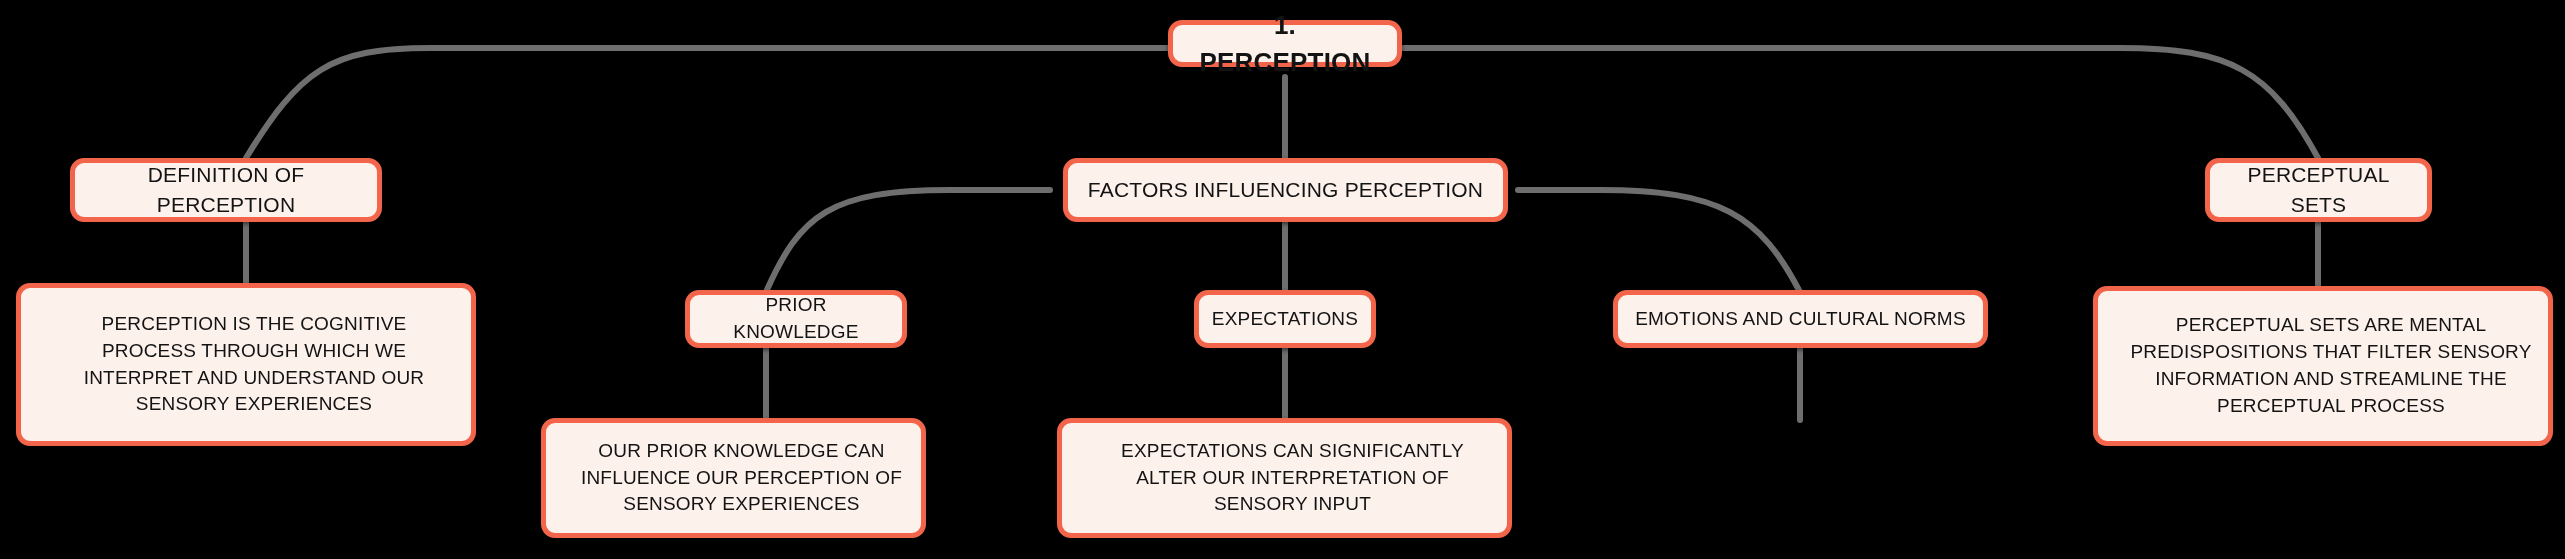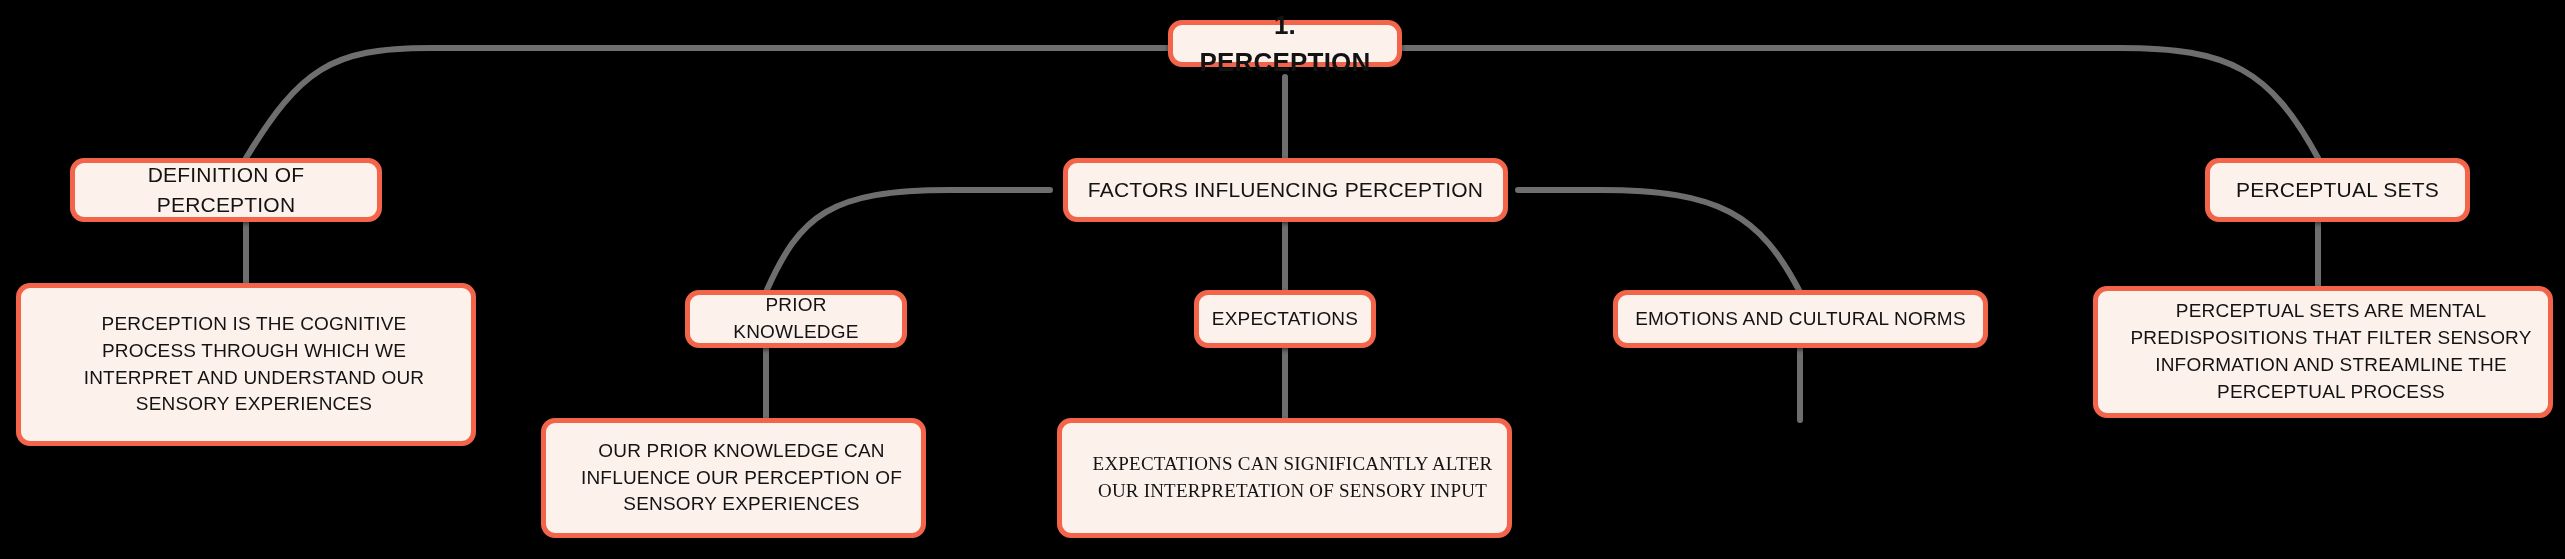--- a/index.html
+++ b/index.html
@@ -65,21 +65,21 @@
   </div>
 
   <div class="node n-l2" style="left:70px;top:158px;width:312px;height:64px;">
     <span>DEFINITION OF PERCEPTION</span>
   </div>
 
   <div class="node n-l2" style="left:1063px;top:158px;width:445px;height:64px;">
     <span>FACTORS INFLUENCING PERCEPTION</span>
   </div>
 
-  <div class="node n-l2" style="left:2205px;top:158px;width:265px;height:64px;">
+  <div class="node n-l2" style="left:2205px;top:158px;width:227px;height:64px;">
     <span>PERCEPTUAL SETS</span>
   </div>
 
   <div class="node n-l3" style="left:685px;top:290px;width:222px;height:58px;">
     <span>PRIOR KNOWLEDGE</span>
   </div>
 
   <div class="node n-l3" style="left:1194px;top:290px;width:182px;height:58px;">
     <span>EXPECTATIONS</span>
   </div>
@@ -89,22 +89,22 @@
   </div>
 
   <div class="node n-leaf" style="left:16px;top:283px;width:460px;height:163px;">
     <span style="max-width:400px;">PERCEPTION IS THE COGNITIVE PROCESS THROUGH WHICH WE INTERPRET AND UNDERSTAND OUR SENSORY EXPERIENCES</span>
   </div>
 
   <div class="node n-leaf" style="left:541px;top:418px;width:385px;height:120px;">
     <span style="max-width:410px;">OUR PRIOR KNOWLEDGE CAN INFLUENCE OUR PERCEPTION OF SENSORY EXPERIENCES</span>
   </div>
 
-  <div class="node n-leaf" style="left:1057px;top:418px;width:455px;height:120px;font-family:Liberation Serif, serif;">
+  <div class="node n-leaf" style="left:1057px;top:418px;width:455px;height:120px;">
     <span style="max-width:415px;">EXPECTATIONS CAN SIGNIFICANTLY ALTER OUR INTERPRETATION OF SENSORY INPUT</span>
   </div>
 
 
-  <div class="node n-leaf" style="left:2093px;top:286px;width:460px;height:132px;">
+  <div class="node n-leaf" style="left:2093px;top:286px;width:460px;height:160px;">
     <span style="max-width:440px;">PERCEPTUAL SETS ARE MENTAL PREDISPOSITIONS THAT FILTER SENSORY INFORMATION AND STREAMLINE THE PERCEPTUAL PROCESS</span>
   </div>
 
 </div>
 
 </body></html>

